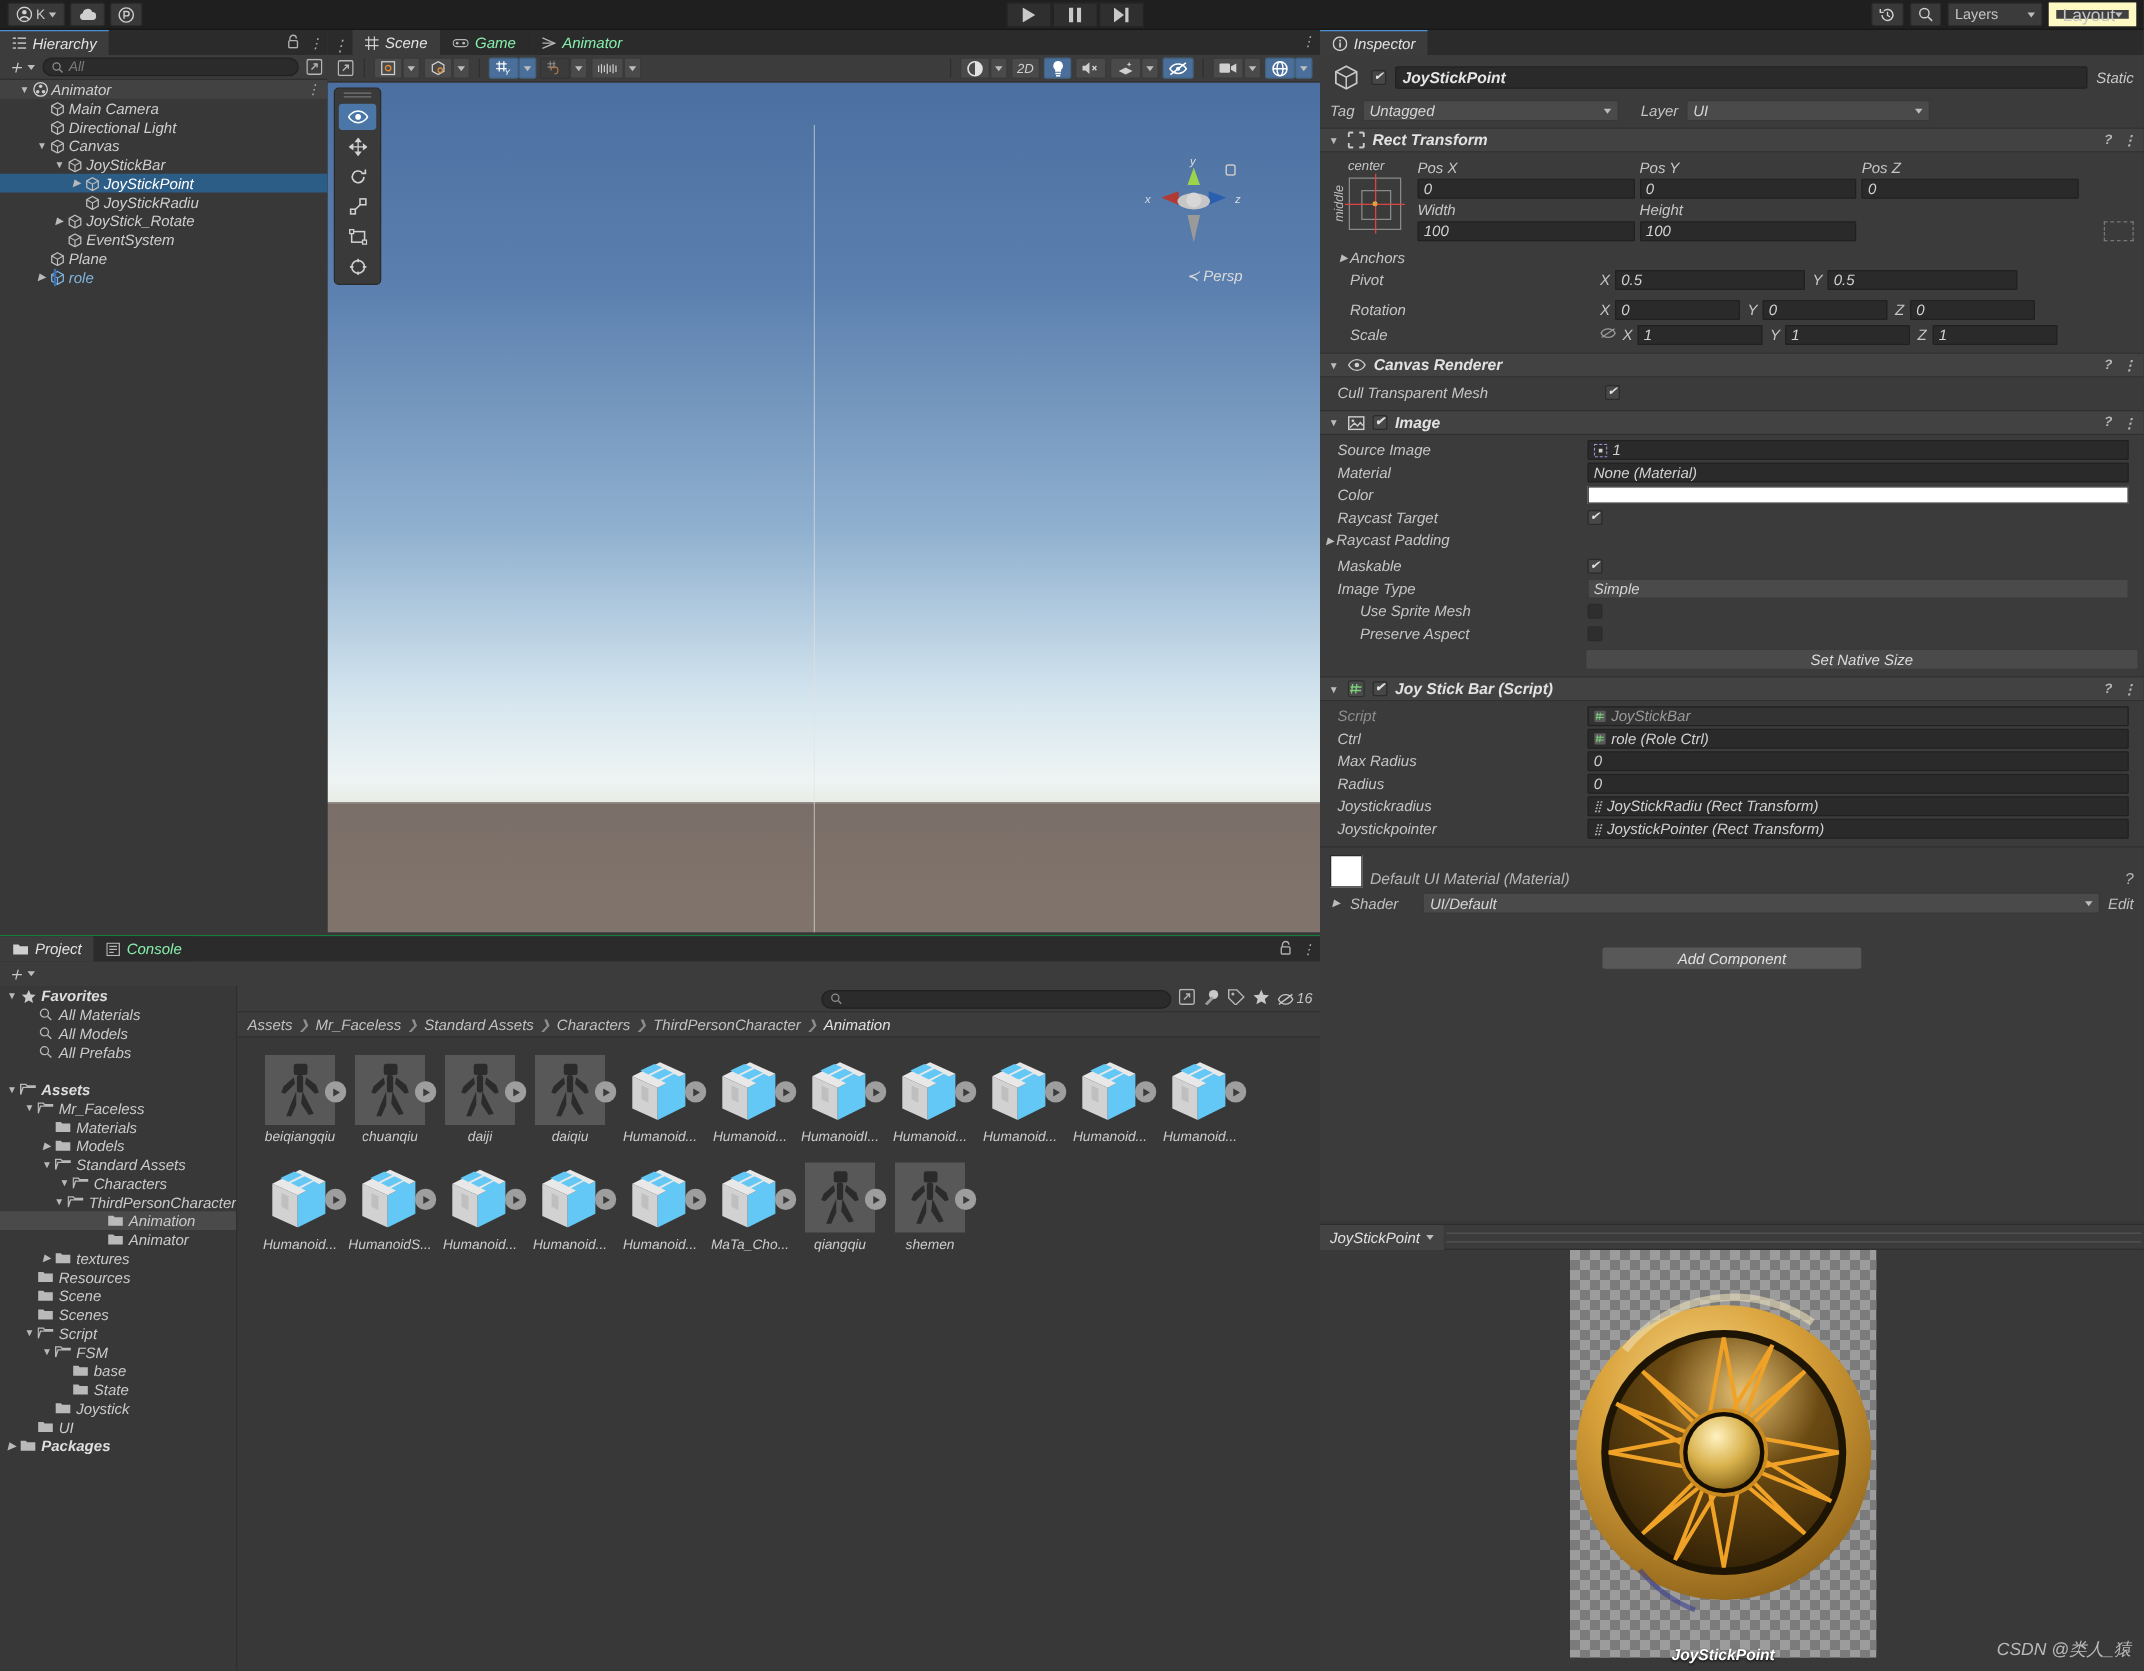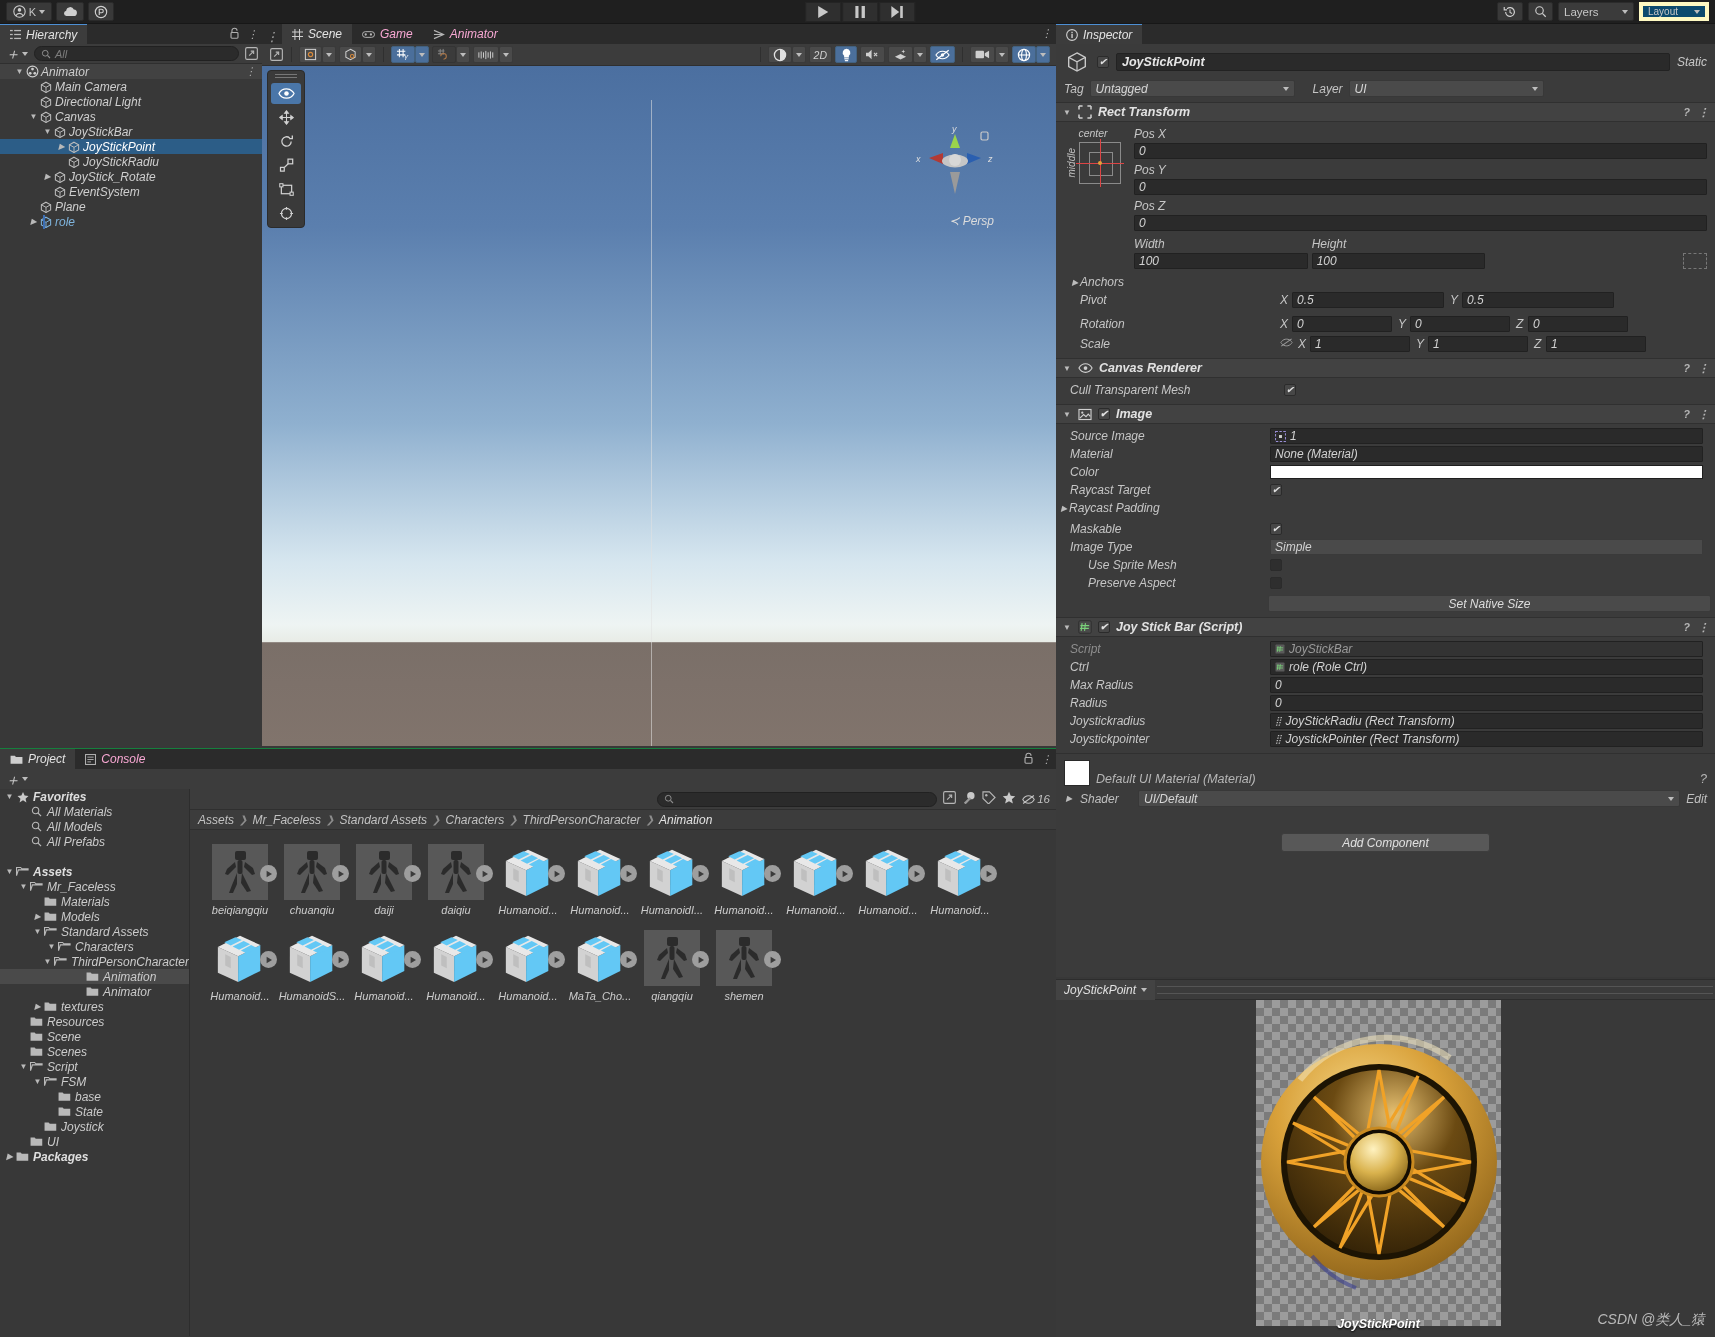--- a/index.html
+++ b/index.html
@@ -32,35 +32,35 @@
     width:36px; height:20px; background:#2f2f2f; border:1px solid #242424;
     display:flex; align-items:center; justify-content:center; color:#c0c0c0;
   }
   .tb-right{ position:absolute; right:6px; display:flex; align-items:center; gap:5px; }
   .layers-sel{
     height:19px; width:76px; background:#3b3b3b; border:1px solid #2b2b2b; border-radius:2px;
     display:flex; align-items:center; padding:0 5px; font-size:11.5px; color:#c6c6c6;
     justify-content:space-between;
   }
   .layout-sel{
-    height:19px; width:70px; background:#0c4a6e; border:4px solid #fef9c3;
-    display:flex; align-items:center; padding:0 5px; font-size:10px; color:#c6c6c6;
+    height:19px; width:70px; background:#404040; border:6px solid #fef9c3;
+    display:flex; align-items:center; padding:0 5px; font-size:14px; color:#c6c6c6;
     justify-content:space-between;
   }
   .dd-arrow{ width:0;height:0;border-left:3.5px solid transparent;border-right:3.5px solid transparent;border-top:4px solid #bdbdbd; }
 
   
   .panel{ position:absolute; background:#383838;font-style:italic; }
   .panel-tabs{
     height:20px; background:#2b2b2b; display:flex; align-items:flex-end;
     position:relative;
   }
   .tab{
     height:20px; padding:0 10px; display:flex; align-items:center; gap:5px;
-    font-size:12px; color:#f9a8d4; background:#2b2b2b;
+    font-size:12px; color:#86efac; background:#2b2b2b;
   }
   .tab.active{ background:#3c3c3c; color:#e3e3e3; border-top:1px solid #4d8fd4; }
   .tab.activeplain{ background:#3c3c3c; color:#e3e3e3; }
   .tabs-right{ position:absolute; right:4px; top:3px; display:flex; gap:7px; align-items:center; color:#b0b0b0; font-size:11px;}
 
   
   #hierarchy{ left:0; top:24px; width:262px; height:724px; background:#383838; }
   .h-toolbar{
     height:20px; background:#3c3c3c; display:flex; align-items:center; gap:4px;
     padding:0 3px; border-bottom:1px solid #2f2f2f;
@@ -776,21 +776,21 @@
               <div class="ap-box">
                 <div class="ap-inner"></div>
                 <div class="ap-hline"></div>
                 <div class="ap-vline"></div>
                 <div class="ap-dot"></div>
               </div>
             </div>
           </div>
 
           <div style="flex:1">
-            <div style="display:flex;gap:4px;flex-direction:column;">
+            <div style="display:flex;gap:4px;">
               <div style="flex:1">
                 <div style="font-size:12px;color:#c6c6c6;height:16px">Pos X</div>
                 <div class="field">
                     <span>0</span>
                   </div>
               </div>
               <div style="flex:1">
                 <div style="font-size:12px;color:#c6c6c6;height:16px">Pos Y</div>
                 <div class="field">
                     <span>0</span>

